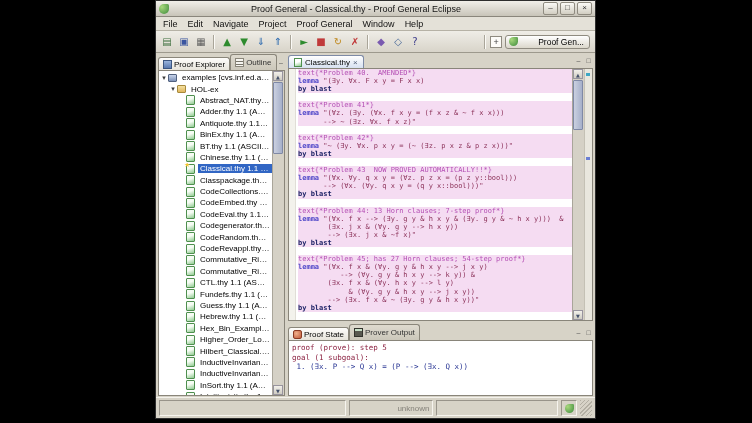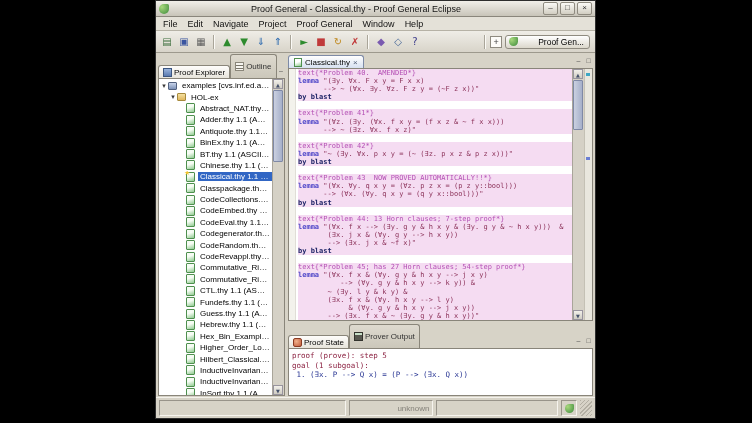--- a/index.html
+++ b/index.html
@@ -35,21 +35,21 @@
   .pg-mini{width:9px;height:9px;border-radius:50% 15% 50% 50%;
            background:radial-gradient(circle at 30% 30%,#a8d87c,#3c8a3c);}
   
   .main{flex:1;display:flex;padding:1px 2px;min-height:0;}
   
   .explorer{flex:0 0 127px;width:127px;display:flex;flex-direction:column;min-height:0;min-width:0;}
   .viewtabs{flex:0 0 15px;display:flex;align-items:flex-end;font-size:8px;}
   .vtab{display:flex;align-items:center;gap:2px;height:13px;box-sizing:border-box;padding:1px 4px;
         border:1px solid #8a867a;border-bottom:none;border-radius:3px 3px 0 0;
         background:linear-gradient(#fefdfb,#e7e4db);white-space:nowrap;}
-  .vtab.unsel{height:24px;background:linear-gradient(#dedacf,#cbc7ba);color:#333;}
+  .vtab.unsel{height:16px;background:linear-gradient(#dedacf,#cbc7ba);color:#333;}
   .vicons{margin-left:auto;display:flex;gap:1px;padding-bottom:2px;}
   .vico{width:9px;height:9px;font-size:7px;line-height:8px;text-align:center;color:#555;}
   .mini-ico{width:9px;height:9px;box-sizing:border-box;flex:0 0 9px;}
   .ico-explorer{background:linear-gradient(#9ab4dc,#5a7ab0);border:1px solid #3c5680;}
   .ico-outline{background:repeating-linear-gradient(#f6f5f0 0 2px,#78756a 2px 3px);border:1px solid #8a867a;}
   .ico-pstate{background:radial-gradient(circle at 35% 35%,#f0b08a,#c05a3a);border:1px solid #8a3a22;border-radius:2px;}
   .ico-poutput{background:#585850;border:1px solid #33332d;box-shadow:inset 0 2px 0 #c8e0c8;}
   .pg-file{width:8px;height:9px;flex:0 0 8px;background:linear-gradient(160deg,#fff 45%,#8fcb8f);
            border:1px solid #4e8f4e;box-sizing:border-box;}
   .treewrap{flex:1;display:flex;border:1px solid #89857a;background:#fff;min-height:0;}
@@ -357,21 +357,20 @@
           <span class="vico">–</span>
           <span class="vico">□</span>
         </span>
       </div>
 
       <div class="edbody">
         <div class="ruler"></div>
         <div class="edtext" id="edlines">
             <div class="eline t">text{*Problem 40.  AMENDED*}</div>
             <div class="eline l"><span class="kw">lemma </span><span class="str">"(∃y. ∀x. F x y = F x x)</span></div>
-            <div class="eline c">      --&gt; ~ (∀x. ∃y. ∀z. F z y = (~F z x))"</div>
             <div class="eline b">by blast</div>
             <div class="eline x"></div>
             <div class="eline t">text{*Problem 41*}</div>
             <div class="eline l"><span class="kw">lemma </span><span class="str">"(∀z. (∃y. (∀x. f x y = (f x z &amp; ~ f x x)))</span></div>
             <div class="eline c">      --&gt; ~ (∃z. ∀x. f x z)"</div>
             <div class="eline x"></div>
             <div class="eline t">text{*Problem 42*}</div>
             <div class="eline l"><span class="kw">lemma </span><span class="str">"~ (∃y. ∀x. p x y = (~ (∃z. p x z &amp; p z x)))"</span></div>
             <div class="eline b">by blast</div>
             <div class="eline x"></div>
@@ -382,21 +381,20 @@
             <div class="eline x"></div>
             <div class="eline t">text{*Problem 44: 13 Horn clauses; 7-step proof*}</div>
             <div class="eline l"><span class="kw">lemma </span><span class="str">"(∀x. f x --&gt; (∃y. g y &amp; h x y &amp; (∃y. g y &amp; ~ h x y)))  &amp;</span></div>
             <div class="eline c">       (∃x. j x &amp; (∀y. g y --&gt; h x y))</div>
             <div class="eline c">       --&gt; (∃x. j x &amp; ~f x)"</div>
             <div class="eline b">by blast</div>
             <div class="eline x"></div>
             <div class="eline t">text{*Problem 45; has 27 Horn clauses; 54-step proof*}</div>
             <div class="eline l"><span class="kw">lemma </span><span class="str">"(∀x. f x &amp; (∀y. g y &amp; h x y --&gt; j x y)</span></div>
             <div class="eline c">          --&gt; (∀y. g y &amp; h x y --&gt; k y)) &amp;</div>
-            <div class="eline c">       ~ (∃y. l y &amp; k y) &amp;</div>
             <div class="eline c">       (∃x. f x &amp; (∀y. h x y --&gt; l y)</div>
             <div class="eline c">            &amp; (∀y. g y &amp; h x y --&gt; j x y))</div>
             <div class="eline c">       --&gt; (∃x. f x &amp; ~ (∃y. g y &amp; h x y))"</div>
             <div class="eline b">by blast</div>
           </div>
         <div class="vscroll">
           <span class="sarrow up">▲</span>
           <span class="sthumb" style="top:11px;height:50px;"></span>
           <span class="sarrow down">▼</span>
         </div>

